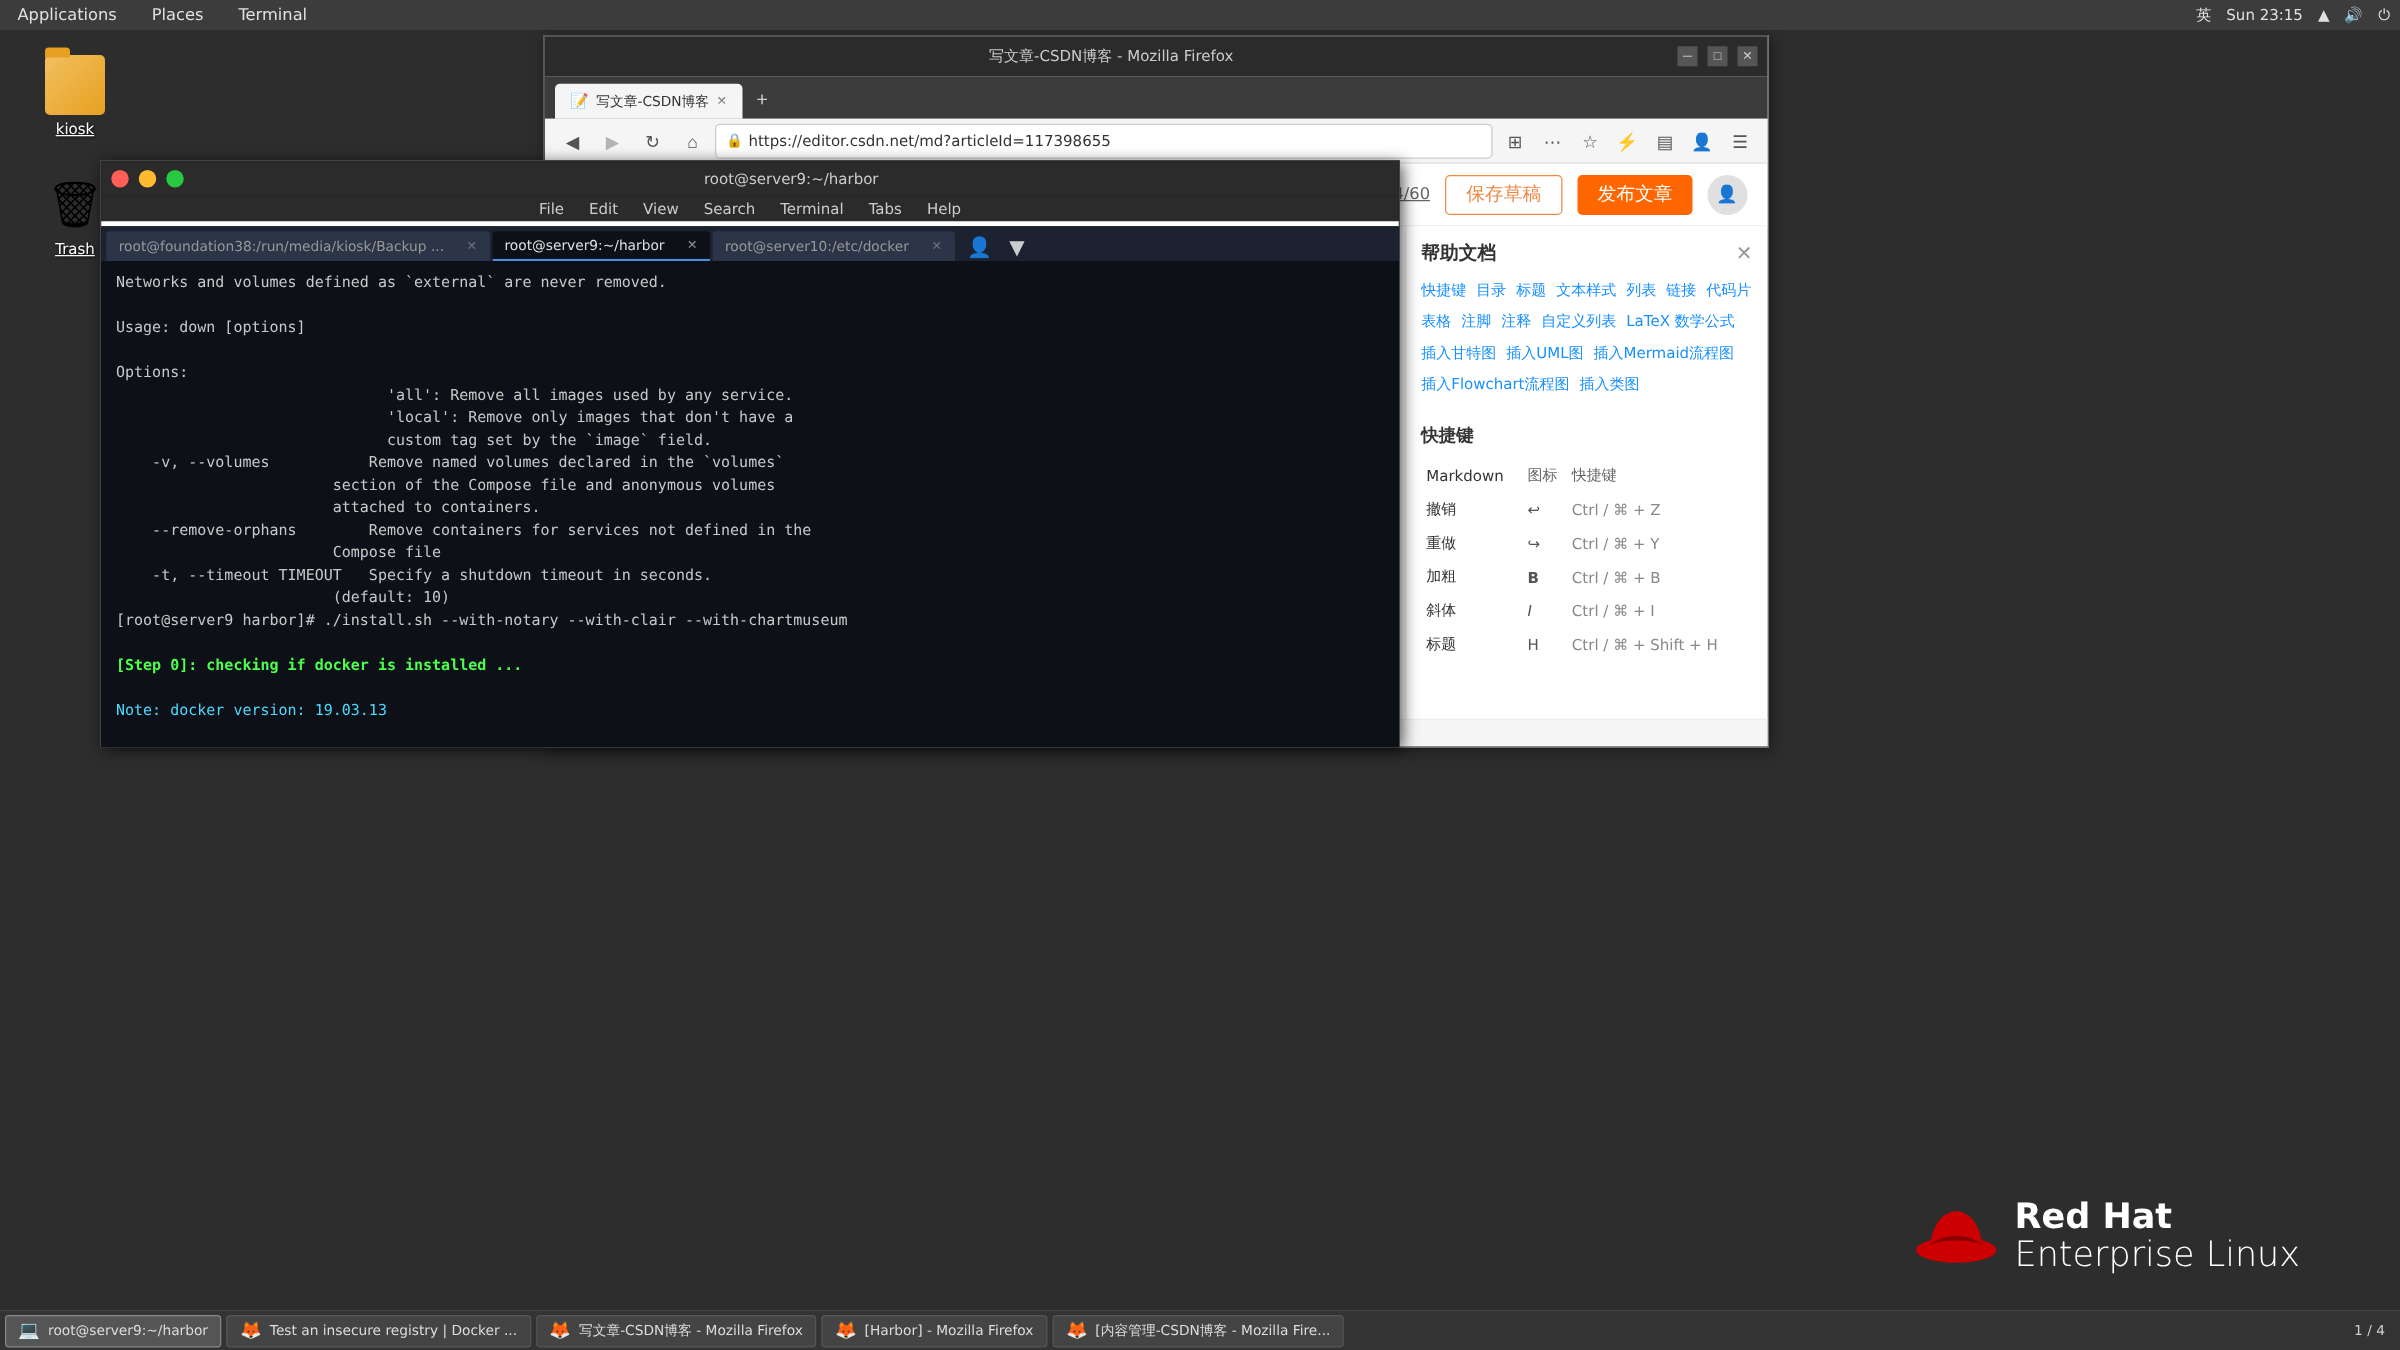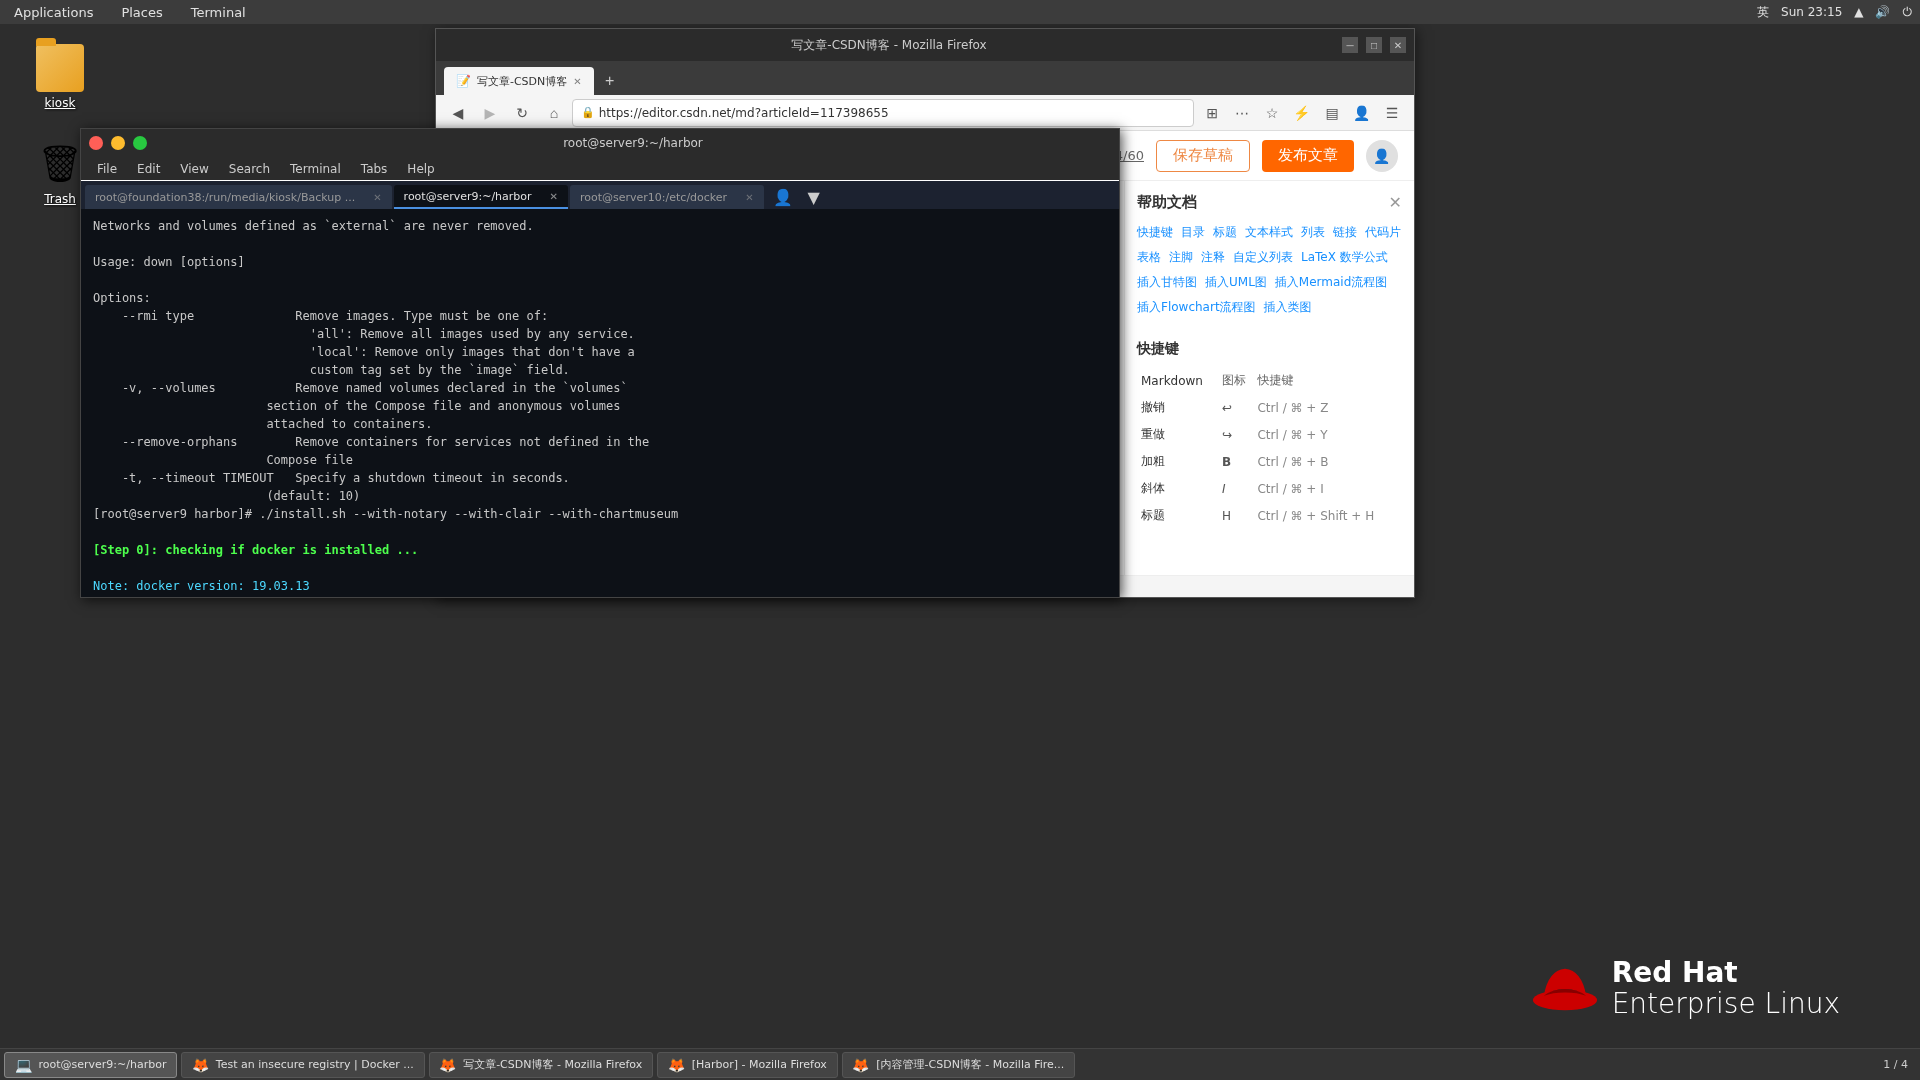--- a/index.html
+++ b/index.html
@@ -345,21 +345,22 @@
     .term-btn-close { background: #ff5f57; }
     .term-btn-min { background: #febc2e; }
     .term-btn-max { background: #28c840; }
     .term-menubar {
       height: 24px;
       background: #2b2b2b;
       display: flex;
       align-items: center;
       padding: 0 8px;
       gap: 4px;
-      border-bottom: 1px solid #ffffff;
+      border-bottom: 4px solid #ffffff;
+      justify-content: center;
     }
     .term-menu-item {
       color: #ccc;
       font-size: 12px;
       padding: 2px 8px;
       cursor: pointer;
     }
     .term-tabs {
       height: 28px;
       background: #1c2230;
@@ -515,21 +516,20 @@
     </div>
     <span style="color:#ccc;padding:2px 8px;cursor:pointer;font-size:16px;">👤</span>
     <span style="color:#ccc;padding:2px 4px;cursor:pointer;">▼</span>
   </div>
   <div class="term-content">
     <div>Networks and volumes defined as `external` are never removed.</div>
     <div>&nbsp;</div>
     <div>Usage: down [options]</div>
     <div>&nbsp;</div>
     <div>Options:</div>
-    <div>&nbsp;&nbsp;&nbsp;&nbsp;--rmi type&nbsp;&nbsp;&nbsp;&nbsp;&nbsp;&nbsp;&nbsp;&nbsp;&nbsp;&nbsp;&nbsp;&nbsp;&nbsp;&nbsp;Remove images. Type must be one of:</div>
     <div>&nbsp;&nbsp;&nbsp;&nbsp;&nbsp;&nbsp;&nbsp;&nbsp;&nbsp;&nbsp;&nbsp;&nbsp;&nbsp;&nbsp;&nbsp;&nbsp;&nbsp;&nbsp;&nbsp;&nbsp;&nbsp;&nbsp;&nbsp;&nbsp;&nbsp;&nbsp;&nbsp;&nbsp;&nbsp;&nbsp;'all': Remove all images used by any service.</div>
     <div>&nbsp;&nbsp;&nbsp;&nbsp;&nbsp;&nbsp;&nbsp;&nbsp;&nbsp;&nbsp;&nbsp;&nbsp;&nbsp;&nbsp;&nbsp;&nbsp;&nbsp;&nbsp;&nbsp;&nbsp;&nbsp;&nbsp;&nbsp;&nbsp;&nbsp;&nbsp;&nbsp;&nbsp;&nbsp;&nbsp;'local': Remove only images that don't have a</div>
     <div>&nbsp;&nbsp;&nbsp;&nbsp;&nbsp;&nbsp;&nbsp;&nbsp;&nbsp;&nbsp;&nbsp;&nbsp;&nbsp;&nbsp;&nbsp;&nbsp;&nbsp;&nbsp;&nbsp;&nbsp;&nbsp;&nbsp;&nbsp;&nbsp;&nbsp;&nbsp;&nbsp;&nbsp;&nbsp;&nbsp;custom tag set by the `image` field.</div>
     <div>&nbsp;&nbsp;&nbsp;&nbsp;-v, --volumes&nbsp;&nbsp;&nbsp;&nbsp;&nbsp;&nbsp;&nbsp;&nbsp;&nbsp;&nbsp;&nbsp;Remove named volumes declared in the `volumes`</div>
     <div>&nbsp;&nbsp;&nbsp;&nbsp;&nbsp;&nbsp;&nbsp;&nbsp;&nbsp;&nbsp;&nbsp;&nbsp;&nbsp;&nbsp;&nbsp;&nbsp;&nbsp;&nbsp;&nbsp;&nbsp;&nbsp;&nbsp;&nbsp;&nbsp;section of the Compose file and anonymous volumes</div>
     <div>&nbsp;&nbsp;&nbsp;&nbsp;&nbsp;&nbsp;&nbsp;&nbsp;&nbsp;&nbsp;&nbsp;&nbsp;&nbsp;&nbsp;&nbsp;&nbsp;&nbsp;&nbsp;&nbsp;&nbsp;&nbsp;&nbsp;&nbsp;&nbsp;attached to containers.</div>
     <div>&nbsp;&nbsp;&nbsp;&nbsp;--remove-orphans&nbsp;&nbsp;&nbsp;&nbsp;&nbsp;&nbsp;&nbsp;&nbsp;Remove containers for services not defined in the</div>
     <div>&nbsp;&nbsp;&nbsp;&nbsp;&nbsp;&nbsp;&nbsp;&nbsp;&nbsp;&nbsp;&nbsp;&nbsp;&nbsp;&nbsp;&nbsp;&nbsp;&nbsp;&nbsp;&nbsp;&nbsp;&nbsp;&nbsp;&nbsp;&nbsp;Compose file</div>
     <div>&nbsp;&nbsp;&nbsp;&nbsp;-t, --timeout TIMEOUT&nbsp;&nbsp;&nbsp;Specify a shutdown timeout in seconds.</div>
     <div>&nbsp;&nbsp;&nbsp;&nbsp;&nbsp;&nbsp;&nbsp;&nbsp;&nbsp;&nbsp;&nbsp;&nbsp;&nbsp;&nbsp;&nbsp;&nbsp;&nbsp;&nbsp;&nbsp;&nbsp;&nbsp;&nbsp;&nbsp;&nbsp;(default: 10)</div>

